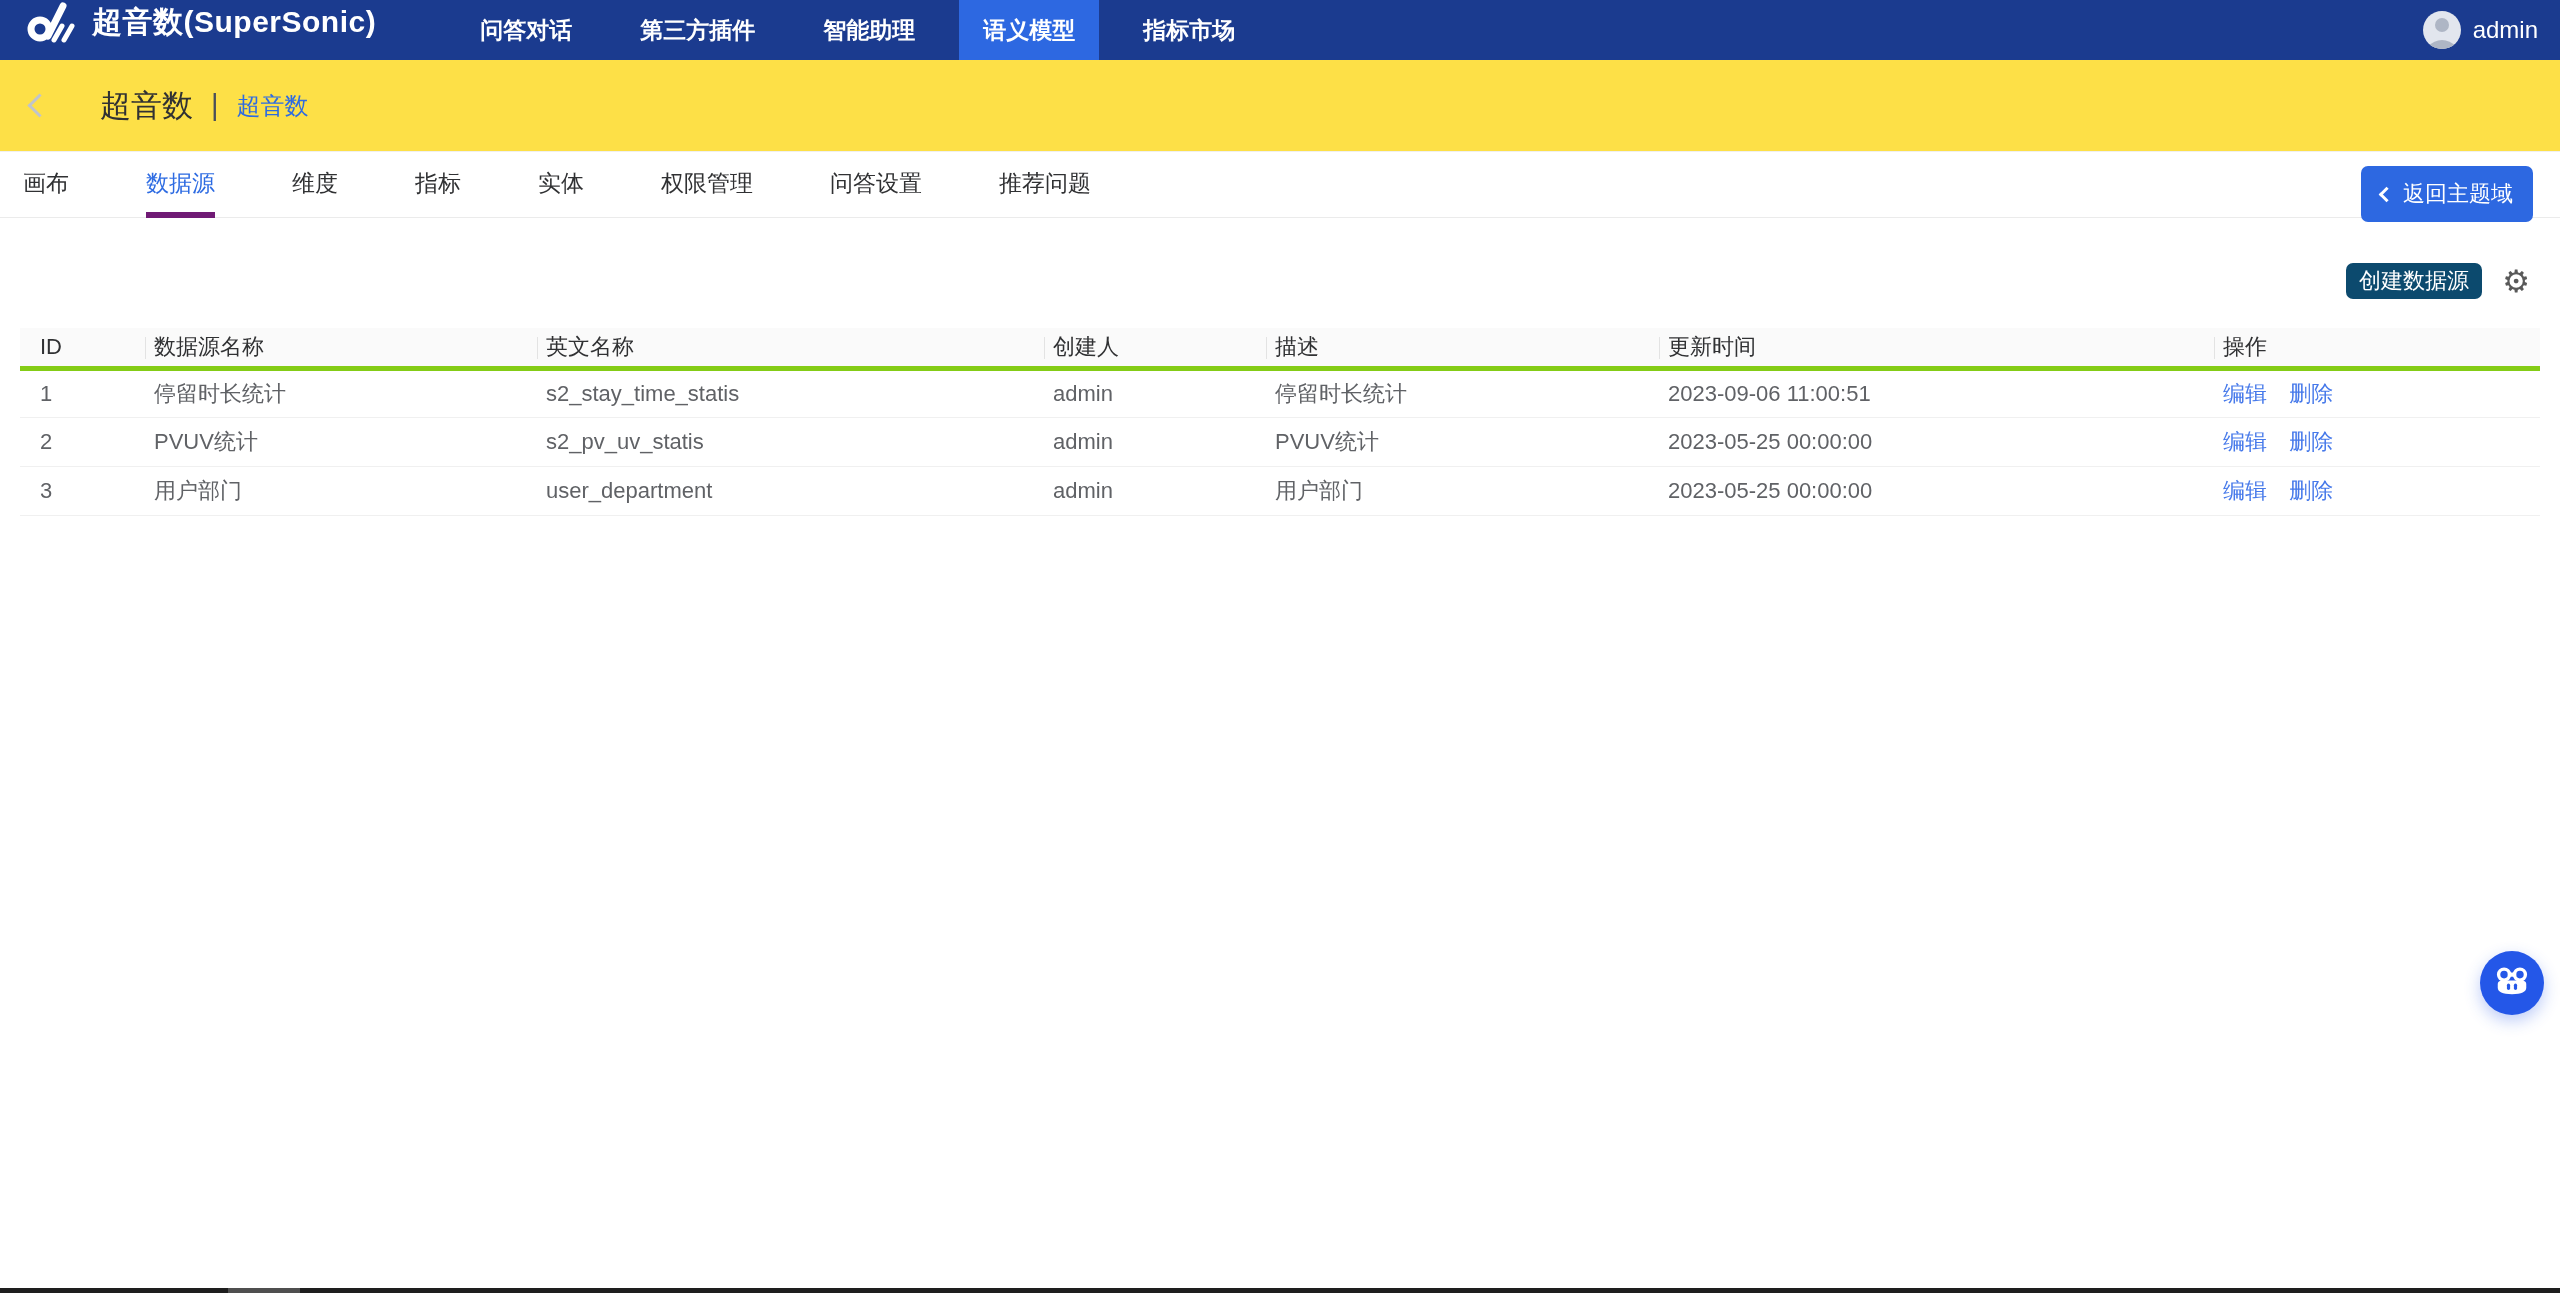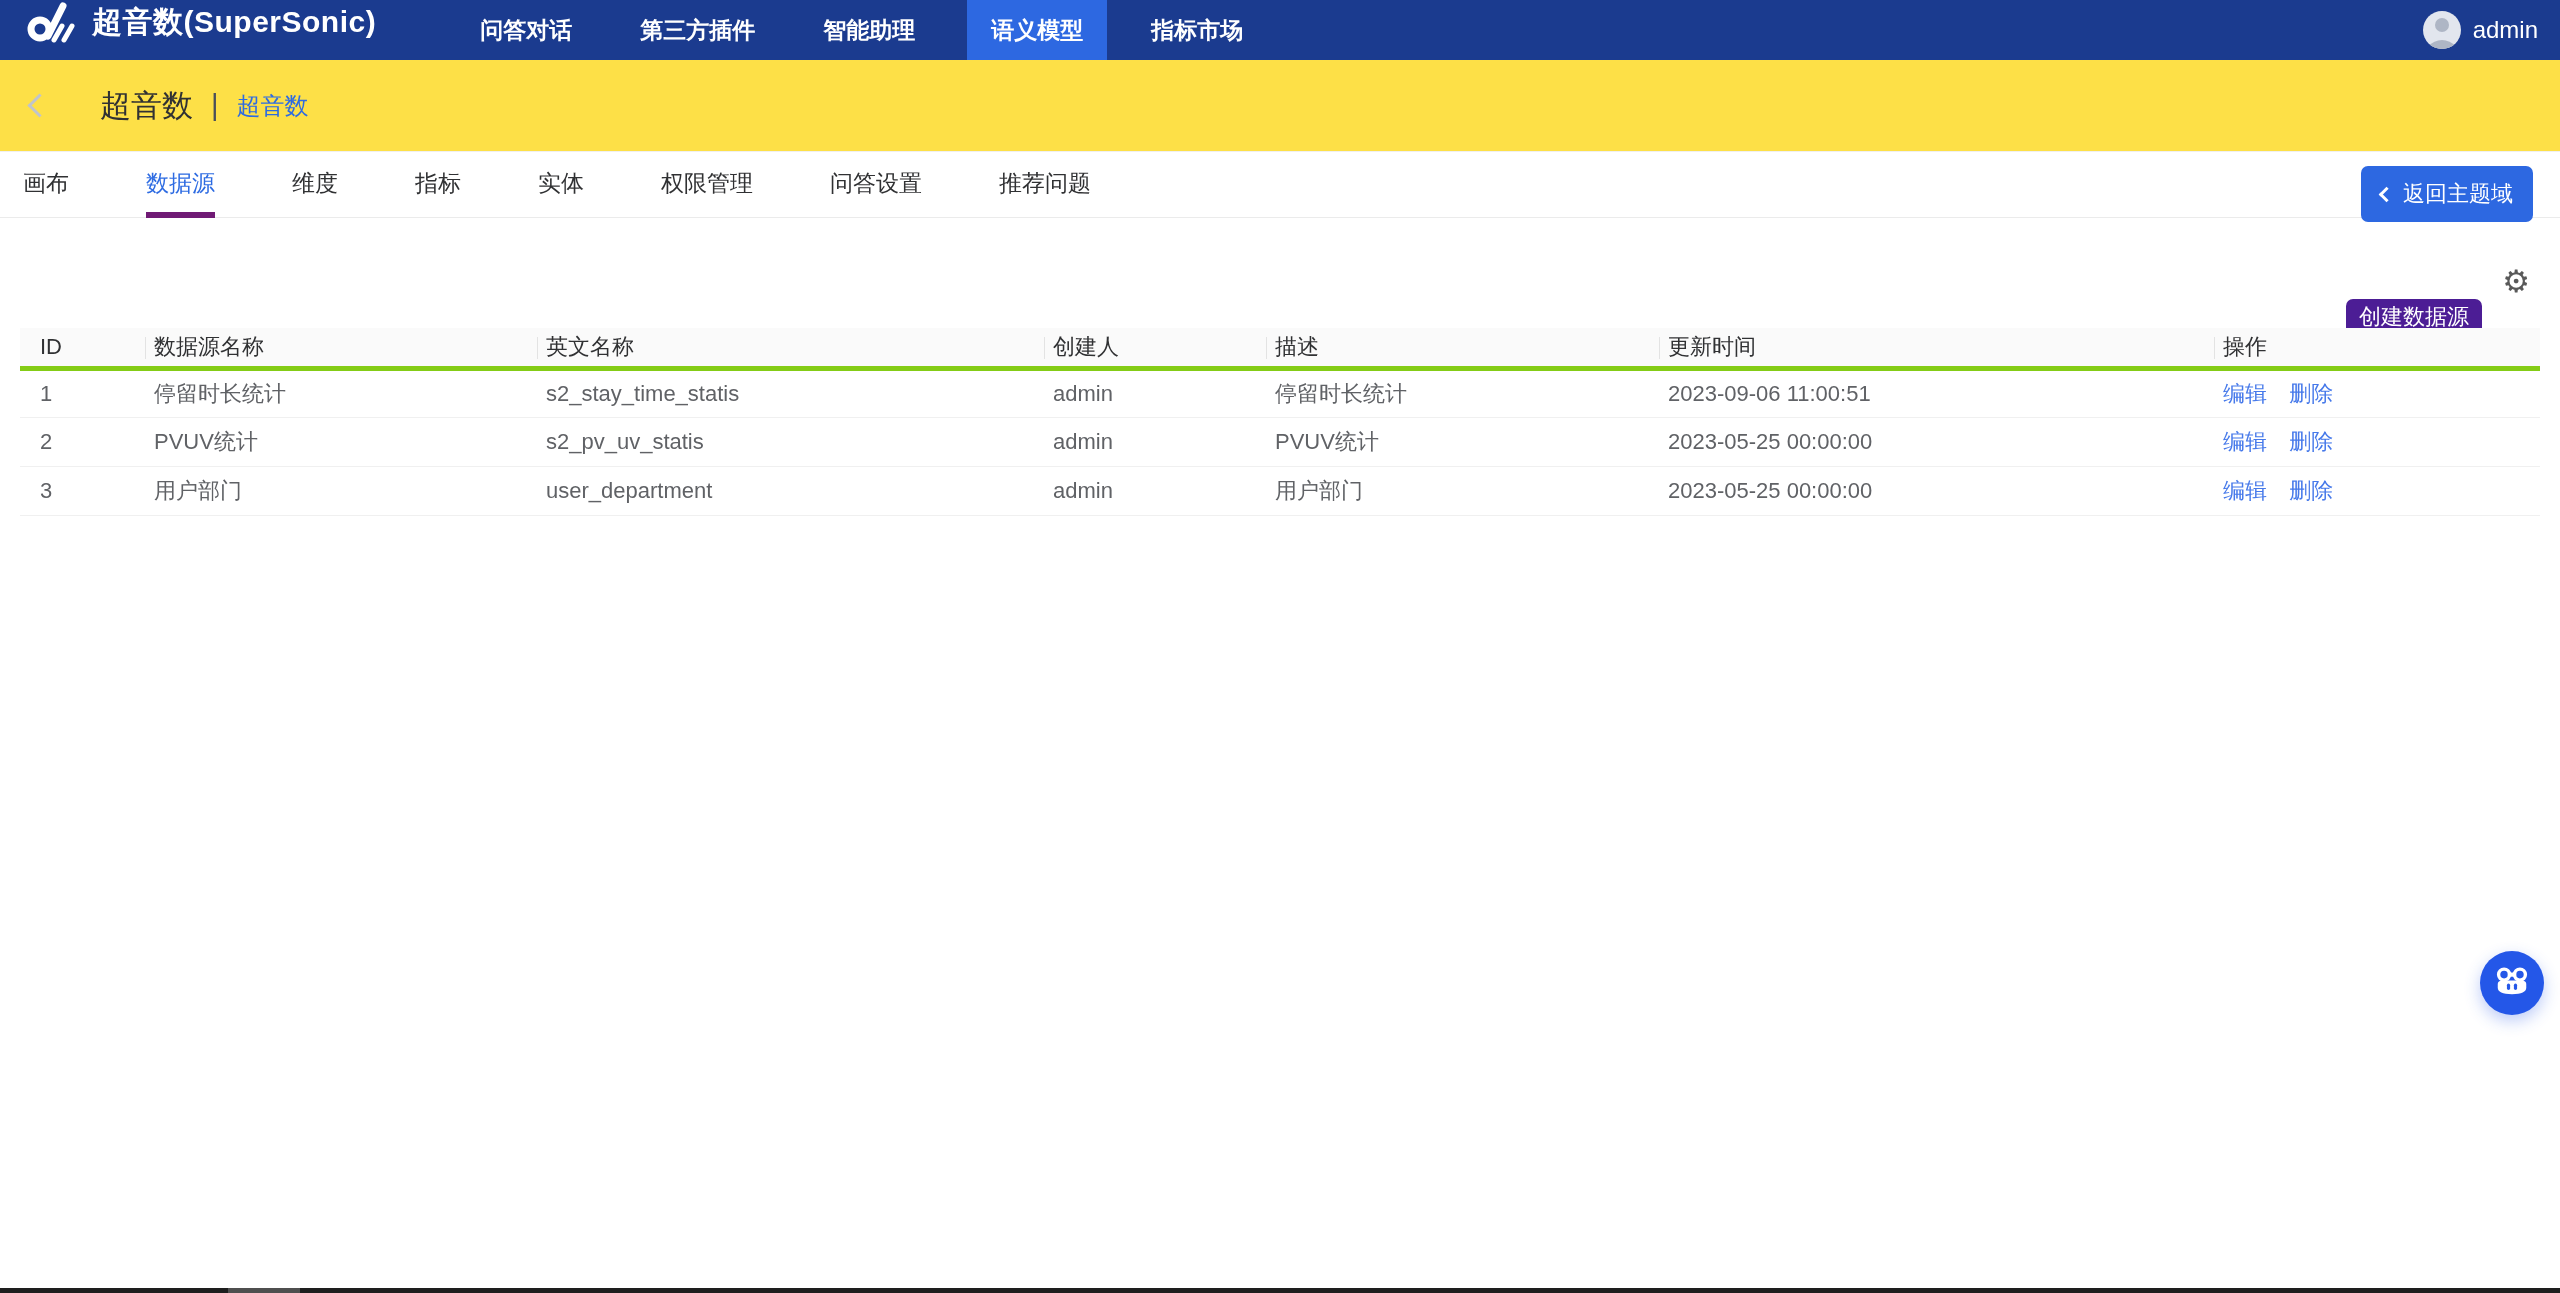--- a/index.html
+++ b/index.html
@@ -9,21 +9,21 @@
 
   
   .navbar { position:absolute; top:0; left:0; width:2560px; height:60px;
     background:#1b3b8f; display:flex; align-items:flex-start; }
   .brand { display:flex; align-items:center; gap:14px; margin-left:26px; }
   .brand-logo svg { display:block; }
   .brand-name { color:#fff; font-size:30px; font-weight:700; letter-spacing:.5px; white-space:nowrap; }
   .nav-menu { display:flex; height:60px; margin-left:80px;gap:20px; }
   .nav-item { height:60px; display:flex; align-items:center; padding:0 24px;
     color:#fff; font-size:23px; font-weight:700; cursor:pointer; white-space:nowrap; }
-  .nav-item.active { background:#2d68e1;margin-left:8px; }
+  .nav-item.active { background:#2d68e1; }
   .navbar-user { position:absolute; right:22px; top:0; height:60px; display:flex;
     align-items:center; gap:12px; cursor:pointer; }
   .avatar { width:38px; height:38px; border-radius:50%; background:#e2e6ee;
     overflow:hidden; display:flex; align-items:flex-end; justify-content:center; }
   .username { color:#fff; font-size:24px; }
 
   
   .page-header { position:absolute; top:60px; left:0; width:2560px; height:92px;
     background:#fde047; border-bottom:1px solid #f0f0f0; display:flex; align-items:center; }
   .back-chevron { margin-left:14px; width:44px; height:44px; display:flex;
@@ -42,22 +42,22 @@
   .tab.active { color:#2d6be2; font-weight:500; border-bottom:6px solid #701a75; }
 
   .back-btn { position:absolute; right:27px; top:166px; height:56px; padding:0 20px;
     background:#2d68e1; border:none; border-radius:7px; color:#fff; font-size:22px;
     display:flex; align-items:center; gap:11px; cursor:pointer; }
   .back-btn i { display:block; width:11px; height:11px; border-left:3px solid #fff;
     border-bottom:3px solid #fff; transform:rotate(45deg); }
 
   
   .create-btn { position:absolute; right:78px; top:263px; height:36px; padding:0 13px;
-    background:#4c1d95; border:none; border-radius:7px; color:#fff; font-size:22px;
-    cursor:pointer; white-space:nowrap;margin-top:36px; }
+    background:#0c4a6e; border:none; border-radius:7px; color:#fff; font-size:22px;
+    cursor:pointer; white-space:nowrap; }
   .gear-btn { position:absolute; right:30px; top:266px; font-size:31px; line-height:1;
     color:#595959; background:none; border:none; cursor:pointer; }
 
   
   .table-wrap { position:absolute; top:328px; left:20px; width:2520px; }
   table { width:100%; border-collapse:collapse; table-layout:fixed; }
   thead th { background:#fafafa; height:40px; font-size:22px; color:#303133;
     font-weight:500; text-align:left; padding-left:8px; position:relative;
     border-bottom:5px solid #84cc16; }
   thead th:first-child { padding-left:20px; }

